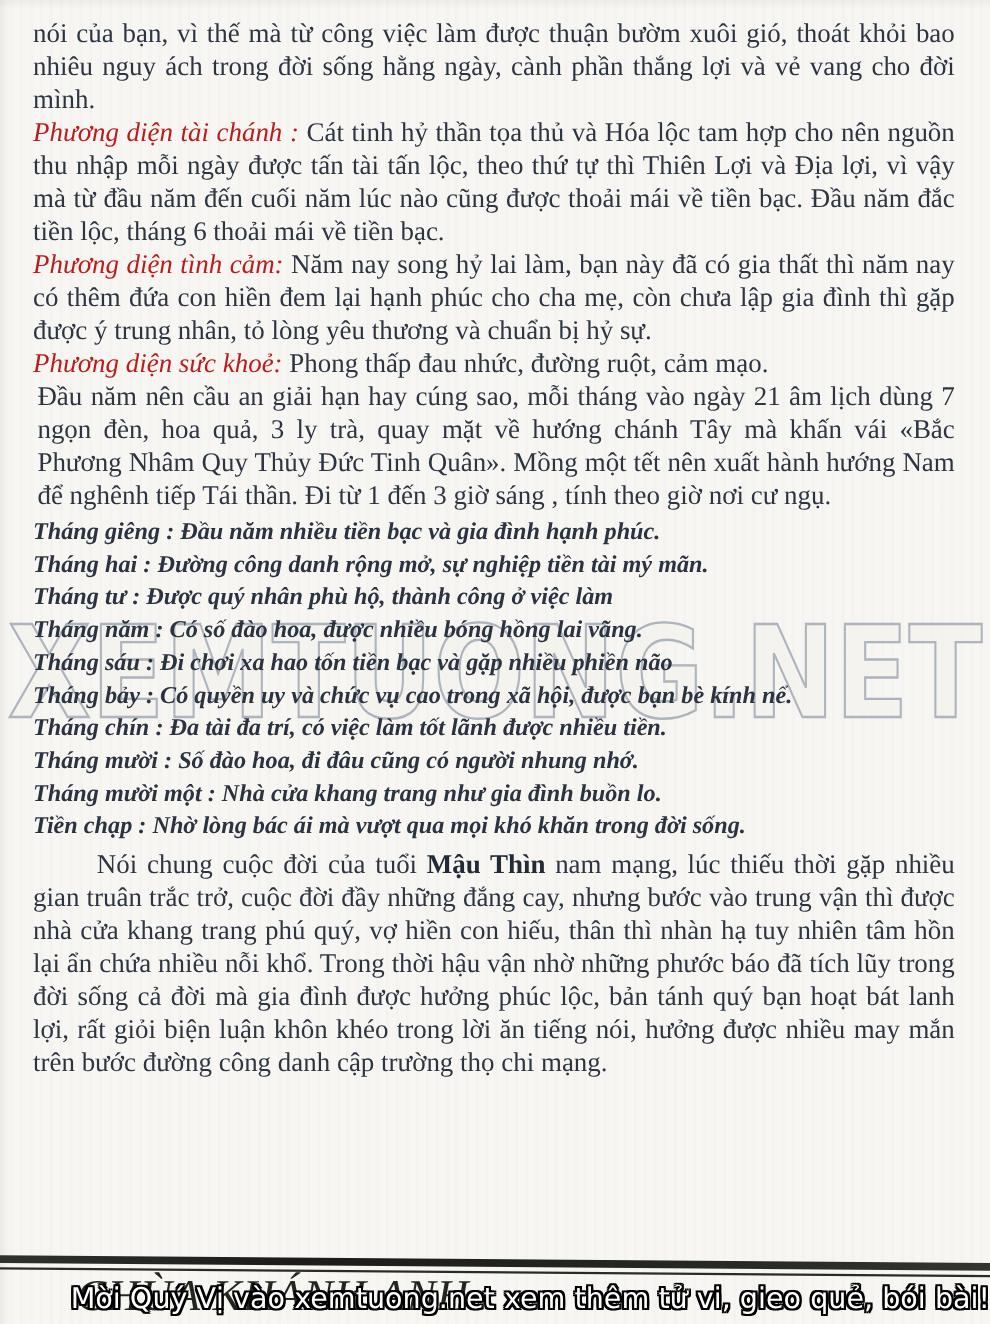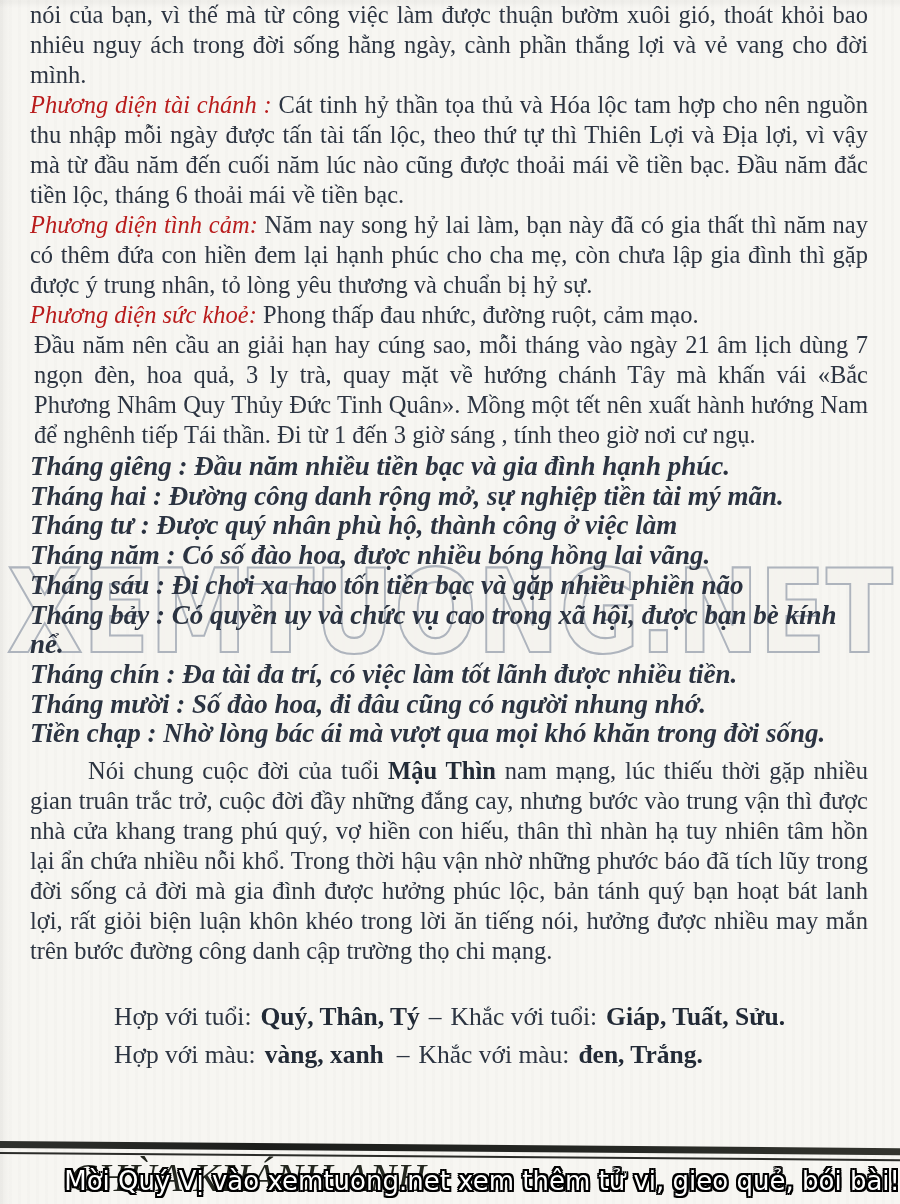--- a/index.html
+++ b/index.html
@@ -10,32 +10,32 @@
   }
   .paper-texture{
     position:absolute;inset:0;z-index:0;pointer-events:none;
     background:
       repeating-linear-gradient(90deg, rgba(0,0,0,0.012) 0 3px, rgba(0,0,0,0) 3px 9px),
       linear-gradient(180deg, rgba(0,0,0,0.03) 0 2px, rgba(0,0,0,0) 8px),
       linear-gradient(90deg, rgba(0,0,0,0.035) 0 2px, rgba(0,0,0,0) 10px);
   }
   .content{
     position:relative;z-index:2;
-    padding:0 32px 0 30px;
+    padding:16px 32px 0 30px;
     color:#2d3542;
     font-size:24.5px;line-height:30px;
     text-align:justify;
   }
   p{margin:0;}
   .section-head{font-weight:normal;font-style:italic;color:#b91c1c;}
   .ritual{padding-left:4px;}
   .months{margin-top:2px;}
   .month-line{
     font-weight:bold;font-style:italic;
-    line-height:29.7px;font-size:27px;color:#2b3341;
+    line-height:29.7px;font-size:22px;color:#2b3341;
     text-align:left;
   }
   .summary{margin-top:7px;text-indent:58px;}
   b{color:#222a36;}
   .compat{
     margin-top:32px;padding-left:84px;
     line-height:38px;font-size:25.5px;text-align:left;
   }
   .gap-r{margin-right:9px;}
   .gap-l{margin-left:4px;}
@@ -87,33 +87,26 @@
 
   <div class="months">
     <p class="month-line"><span>Tháng giêng</span><span> : </span><span>Đầu năm nhiều tiền bạc và gia đình hạnh phúc.</span></p>
     <p class="month-line"><span>Tháng hai</span><span> : </span><span>Đường công danh rộng mở, sự nghiệp tiền tài mý mãn.</span></p>
     <p class="month-line"><span>Tháng tư</span><span> : </span><span>Được quý nhân phù hộ, thành công ở việc làm</span></p>
     <p class="month-line"><span>Tháng năm</span><span> : </span><span>Có số đào hoa, được nhiều bóng hồng lai vãng.</span></p>
     <p class="month-line"><span>Tháng sáu</span><span> : </span><span>Đi chơi xa hao tốn tiền bạc và gặp nhiều phiền não</span></p>
     <p class="month-line"><span>Tháng bảy</span><span> : </span><span>Có quyền uy và chức vụ cao trong xã hội, được bạn bè kính nể.</span></p>
     <p class="month-line"><span>Tháng chín</span><span> : </span><span>Đa tài đa trí, có việc làm tốt lãnh được nhiều tiền.</span></p>
     <p class="month-line"><span>Tháng mười</span><span> : </span><span>Số đào hoa, đi đâu cũng có người nhung nhớ.</span></p>
+    <p class="month-line"><span>Tháng mười một</span><span> : </span><span>Nhà cửa khang trang như gia đình buồn lo.</span></p>
     <p class="month-line"><span>Tiền chạp</span><span> : </span><span>Nhờ lòng bác ái mà vượt qua mọi khó khăn trong đời sống.</span></p>
   </div>
 
   <p class="summary"><span>Nói chung cuộc đời của tuổi </span><b>Mậu Thìn</b><span> nam mạng, lúc thiếu thời gặp nhiều gian truân trắc trở, cuộc đời đầy những đắng cay, nhưng bước vào trung vận thì được nhà cửa khang trang phú quý, vợ hiền con hiếu, thân thì nhàn hạ tuy nhiên tâm hồn lại ẩn chứa nhiều nỗi khổ. Trong thời hậu vận nhờ những phước báo đã tích lũy trong đời sống cả đời mà gia đình được hưởng phúc lộc, bản tánh quý bạn hoạt bát lanh lợi, rất giỏi biện luận khôn khéo trong lời ăn tiếng nói, hưởng được nhiều may mắn trên bước đường công danh cập trường thọ chi mạng.</span></p>
 
-  <div class="compat">
-    <div>
-      <span class="gap-r">Hợp với tuổi:</span><b class="gap-r">Quý, Thân, Tý</b><span class="gap-r">–</span><span class="gap-r">Khắc với tuổi:</span><b>Giáp, Tuất, Sửu.</b>
-    </div>
-    <div>
-      <span class="gap-r">Hợp với màu:</span><b class="gap-r">vàng, xanh</b><span class="gap-r gap-l">–</span><span class="gap-r">Khắc với màu:</span><b>đen, Trắng.</b>
-    </div>
-  </div>
 
 </div>
 
 <div class="rule-wrap">
   <div class="rule-thick"></div>
   <div class="rule-thin"></div>
 </div>
 
 <div class="temple">CHÙA KHÁNH ANH</div>
 

